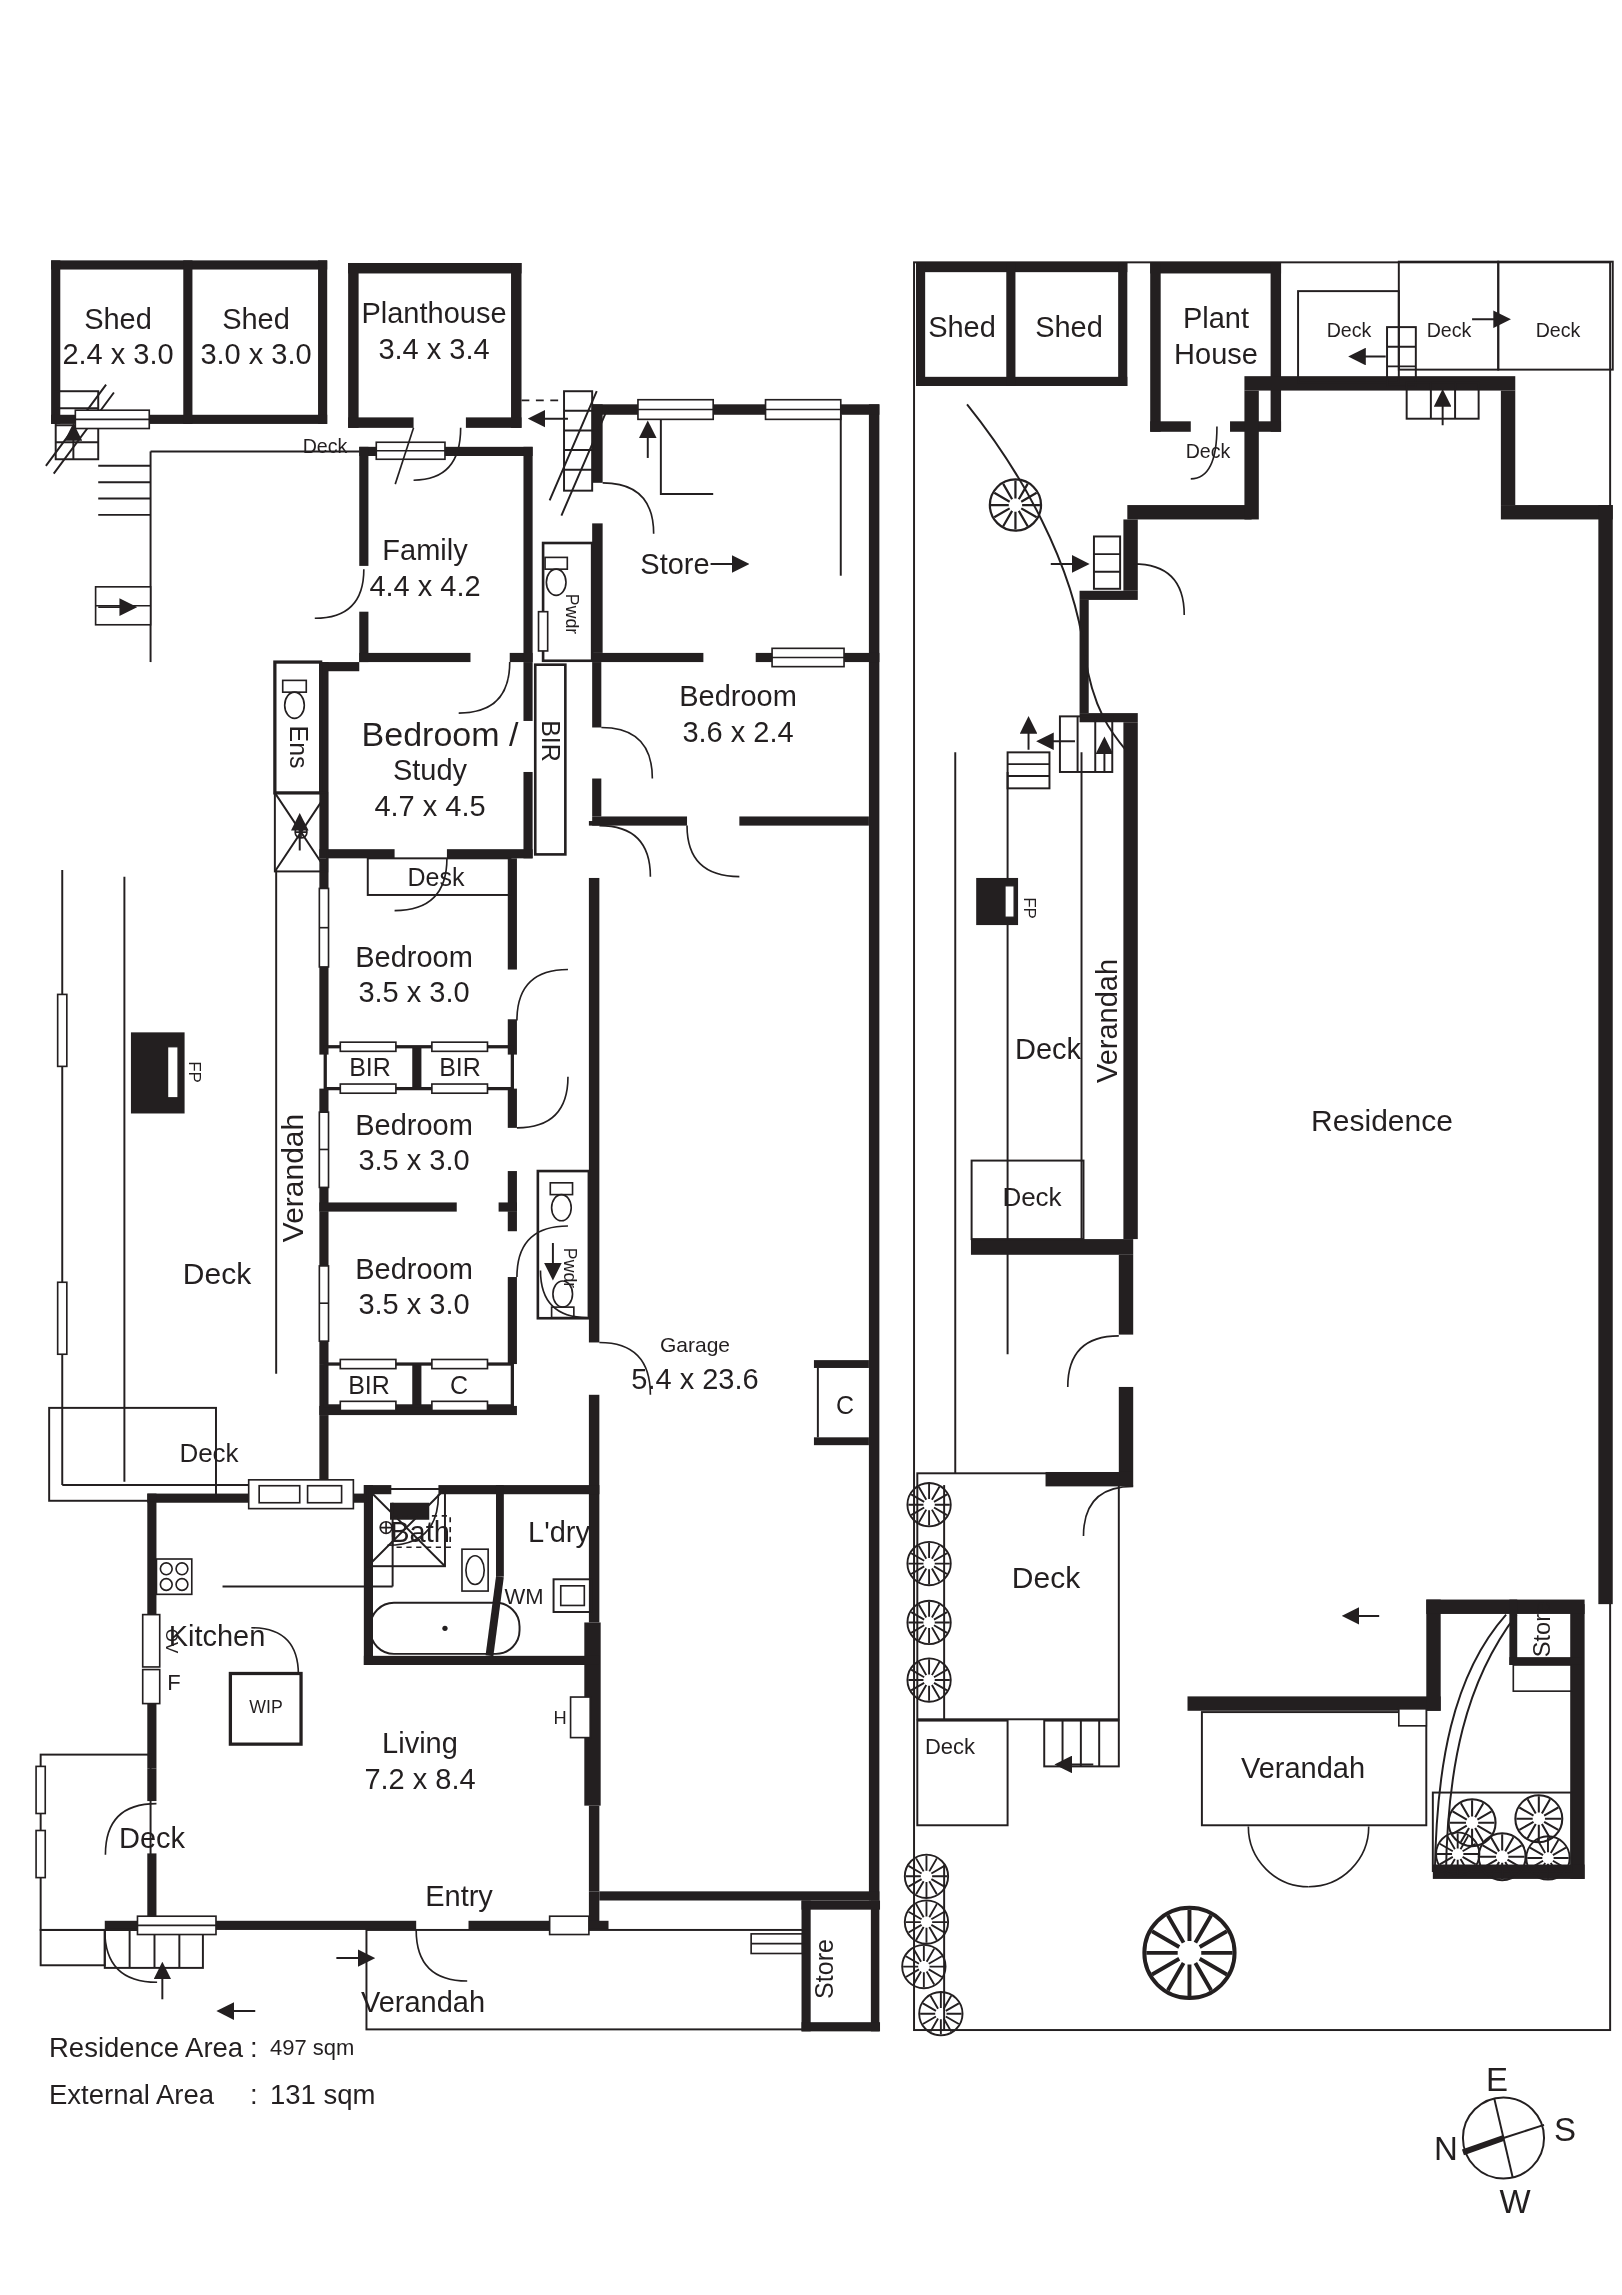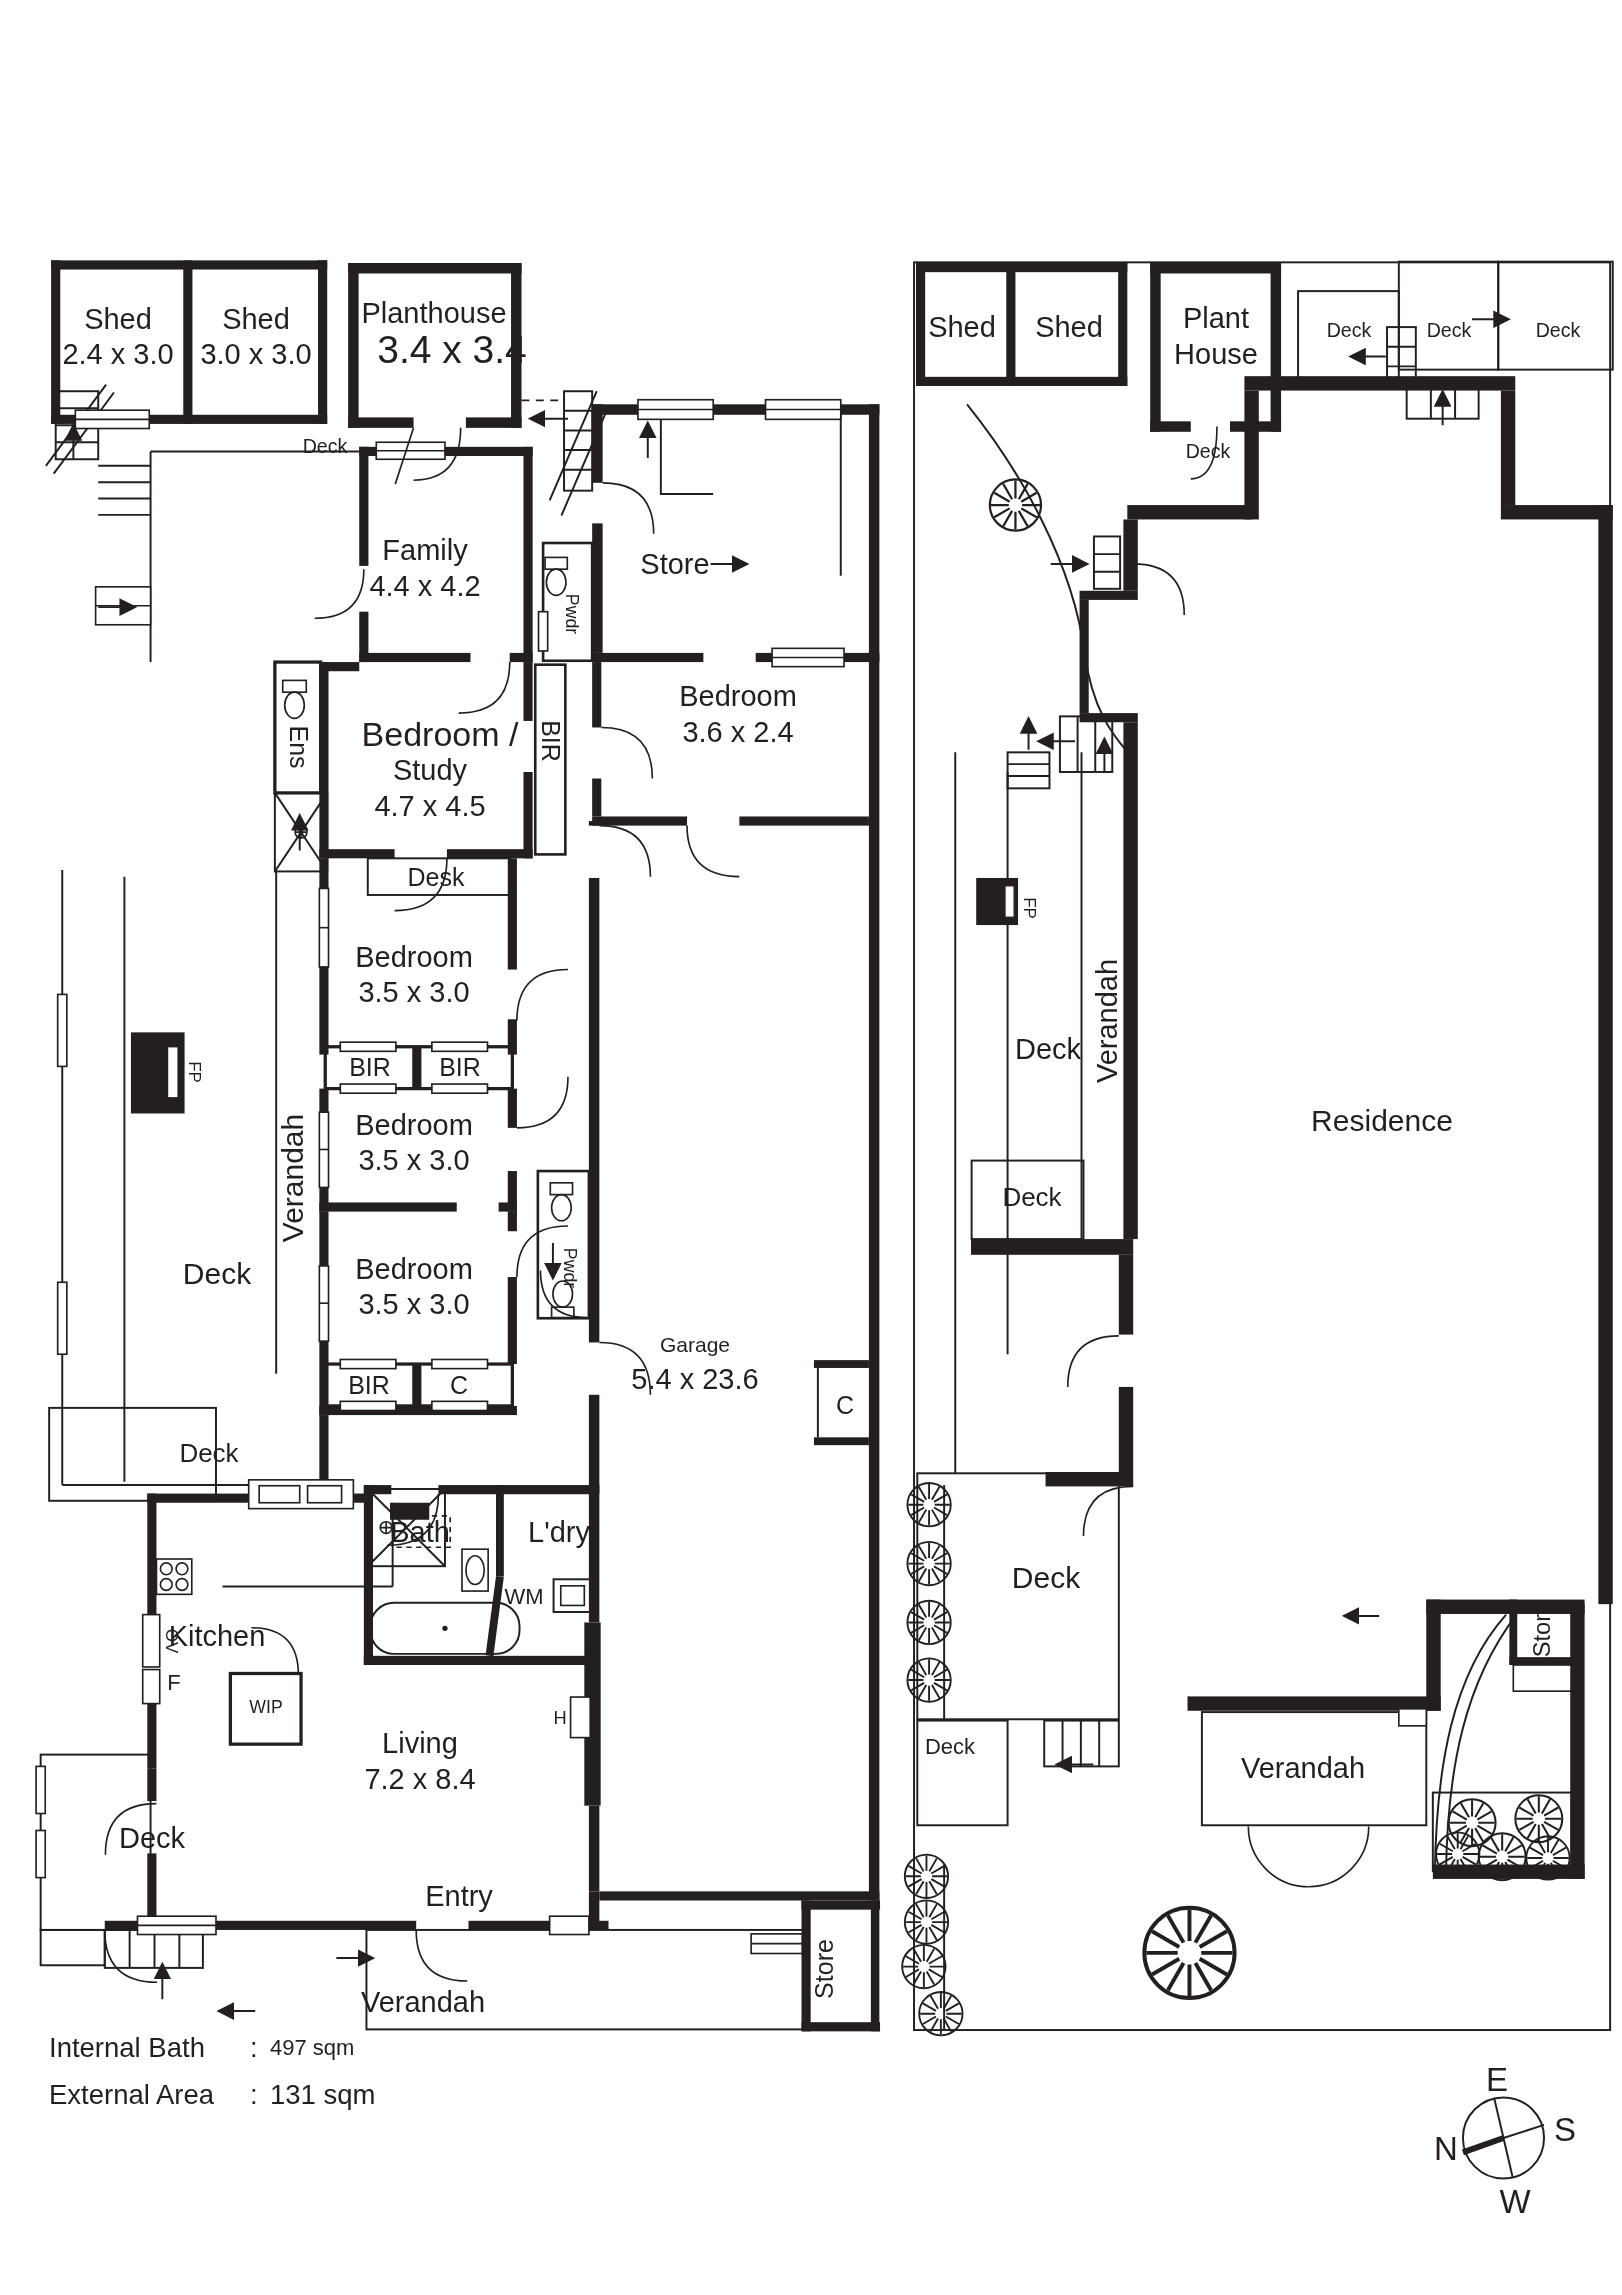--- a/index.html
+++ b/index.html
@@ -416,21 +416,21 @@
     <line x1="2298" y1="3268" x2="2360" y2="3248" stroke-width="3"></line>
     <line x1="2236" y1="3290" x2="2298" y2="3268" stroke-width="9"></line>
   </g>
 </svg>
 
   <div class="lb" style="left:118px;top:319px;font-size:29px">Shed</div>
   <div class="lb" style="left:118px;top:354px;font-size:29px">2.4 x 3.0</div>
   <div class="lb" style="left:256px;top:319px;font-size:29px">Shed</div>
   <div class="lb" style="left:256px;top:354px;font-size:29px">3.0 x 3.0</div>
   <div class="lb" style="left:434px;top:313px;font-size:29px">Planthouse</div>
-  <div class="lb" style="left:452px;top:349px;font-size:39px">3.4 x 3.4</div>
+  <div class="lb" style="left:434px;top:349px;font-size:29px">3.4 x 3.4</div>
   <div class="lb" style="left:325px;top:447px;font-size:19.6px">Deck</div>
   <div class="lb" style="left:425px;top:550px;font-size:29px">Family</div>
   <div class="lb" style="left:425px;top:586px;font-size:29px">4.4 x 4.2</div>
   <div class="lb" style="left:675px;top:564px;font-size:29px">Store</div>
   <div class="lb vcw" style="left:571px;top:614px;font-size:17.7px">Pwdr</div>
   <div class="lb vcw" style="left:298px;top:747px;font-size:25px">Ens</div>
   <div class="lb" style="left:440px;top:734px;font-size:34px">Bedroom /</div>
   <div class="lb" style="left:430px;top:770px;font-size:29px">Study</div>
   <div class="lb" style="left:430px;top:806px;font-size:29px">4.7 x 4.5</div>
   <div class="lb vcw" style="left:550px;top:741px;font-size:25px">BIR</div>
@@ -486,21 +486,21 @@
   <div class="lb" style="left:1046px;top:1578px;font-size:30px">Deck</div>
   <div class="lb" style="left:950px;top:1747px;font-size:22px">Deck</div>
   <div class="lb" style="left:1303px;top:1768px;font-size:29px">Verandah</div>
   <div class="lb vccw" style="left:1543px;top:1629px;font-size:23.6px">Store</div>
 
   <div class="lb" style="left:1497px;top:2079px;font-size:33px">E</div>
   <div class="lb" style="left:1565px;top:2129px;font-size:33px">S</div>
   <div class="lb" style="left:1515px;top:2201px;font-size:33px">W</div>
   <div class="lb" style="left:1446px;top:2148px;font-size:33px">N</div>
 
-  <div class="ft" style="left:49px;top:2048px;font-size:27.5px">Internal Bath</div>
+  <div class="ft" style="left:49px;top:2048px;font-size:27.5px">Residence Area</div>
   <div class="ft" style="left:250px;top:2048px;font-size:27.5px">:</div>
   <div class="ft" style="left:270px;top:2048px;font-size:22px">497 sqm</div>
   <div class="ft" style="left:49px;top:2095px;font-size:27.5px">External Area</div>
   <div class="ft" style="left:250px;top:2095px;font-size:27.5px">:</div>
   <div class="ft" style="left:270px;top:2095px;font-size:27.5px">131 sqm</div>
 
 </div>
 
 
 </body></html>

